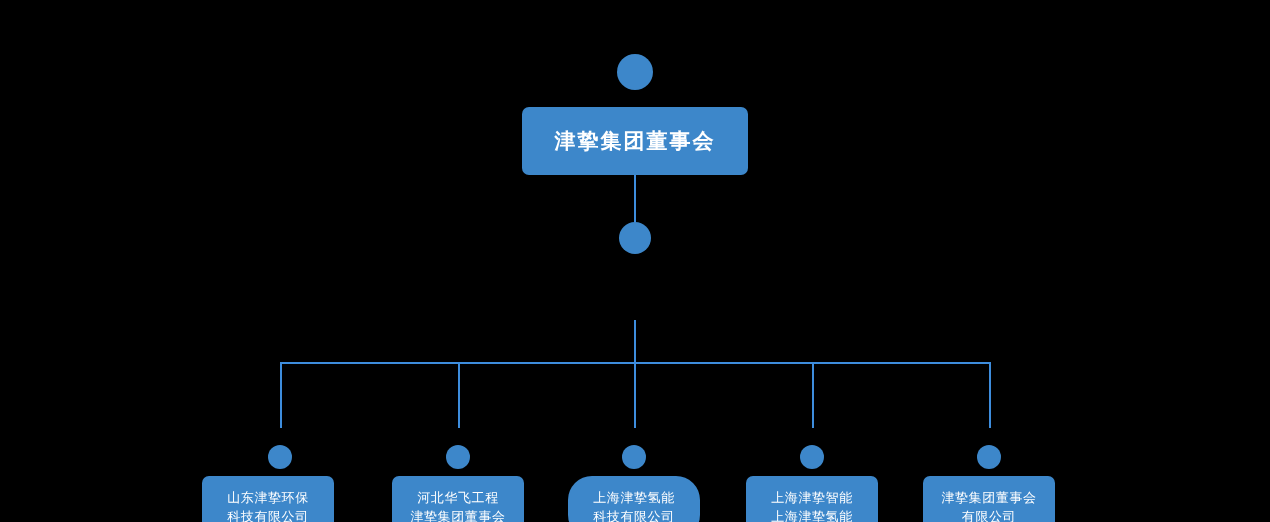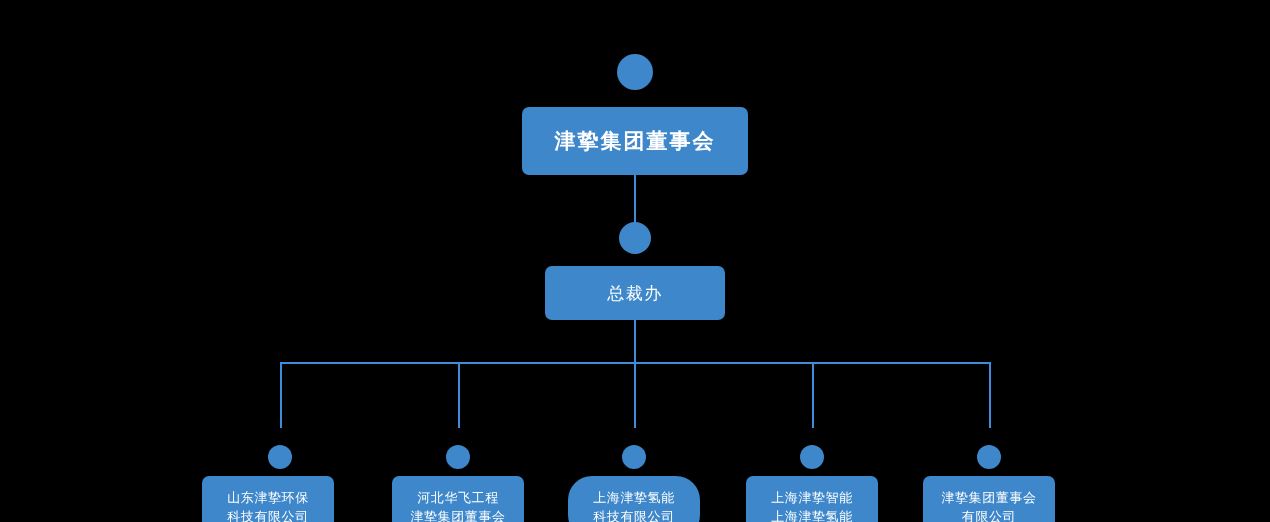--- a/index.html
+++ b/index.html
@@ -78,21 +78,20 @@
 <div id="chart-root">
 
   <div class="node-dot" id="dot-board"></div>
 
   <div class="node-box" id="box-board">津挚集团董事会</div>
 
   <div class="conn-v" id="line-board-to-dot2"></div>
 
   <div class="node-dot" id="dot-office"></div>
 
-  <div class="node-box" id="box-office">总裁办</div>
 
   <div class="conn-v" id="line-office-down"></div>
 
   <div class="conn-h" id="bus"></div>
 
   <div id="subsidiary-layer">
       <div class="conn-v drop" style="left: 280px;"></div>
       <div class="node-dot leaf-dot" style="left: 268px;"></div>
       <div class="node-box leaf-box" style="left: 202px;">山东津挚环保
 科技有限公司</div>

